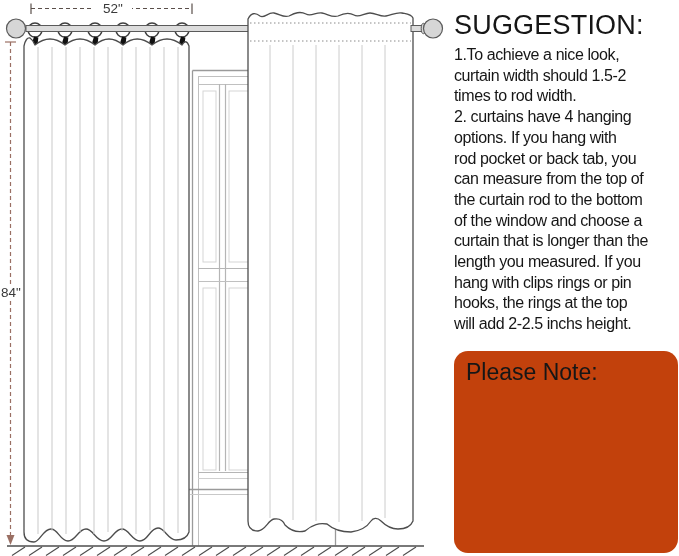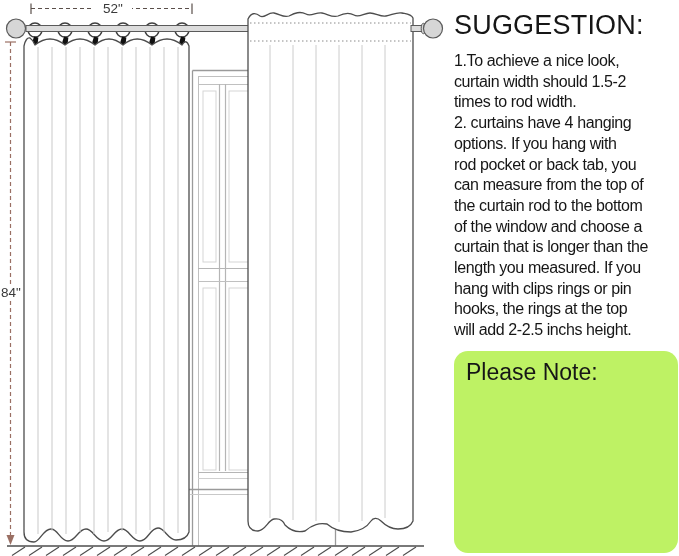--- a/index.html
+++ b/index.html
@@ -2,25 +2,25 @@
 <html><head>
 <meta charset="utf-8">
 <style>
   html,body{margin:0;padding:0;background:#ffffff;}
   .canvas{
     position:relative;width:679px;height:556px;background:#ffffff;overflow:hidden;
     font-family:"Liberation Sans",sans-serif;color:#111;
   }
   .diagram-svg{position:absolute;left:0;top:0;}
   .suggestion{position:absolute;left:454px;top:8px;width:225px;}
-  .suggestion .title{font-size:27px;line-height:34px;letter-spacing:.2px;color:#161616;margin-bottom:9px;}
+  .suggestion .title{font-size:27px;line-height:34px;letter-spacing:.2px;color:#161616;margin-bottom:3px;}
   .suggestion .body{font-size:16px;line-height:20.7px;letter-spacing:-.4px;white-space:pre-line;color:#161616;}
   .note-box{
     position:absolute;left:454px;top:351px;width:224px;height:202px;box-sizing:border-box;
-    background:#bef264;border-radius:14px;padding:7px 6px 0 12px;
+    background:#c2410c;border-radius:14px;padding:7px 6px 0 12px;
   }
   .note-box .title{font-size:23px;line-height:29px;color:#161616;margin-bottom:2px;}
   .note-box .body{font-size:17px;line-height:23.5px;letter-spacing:-.3px;white-space:pre-line;color:#161616;}
   .dim-label{font-size:13.5px;fill:#3a3a3a;}
 </style>
 </head>
 <body>
 
 <div class="canvas">
 

